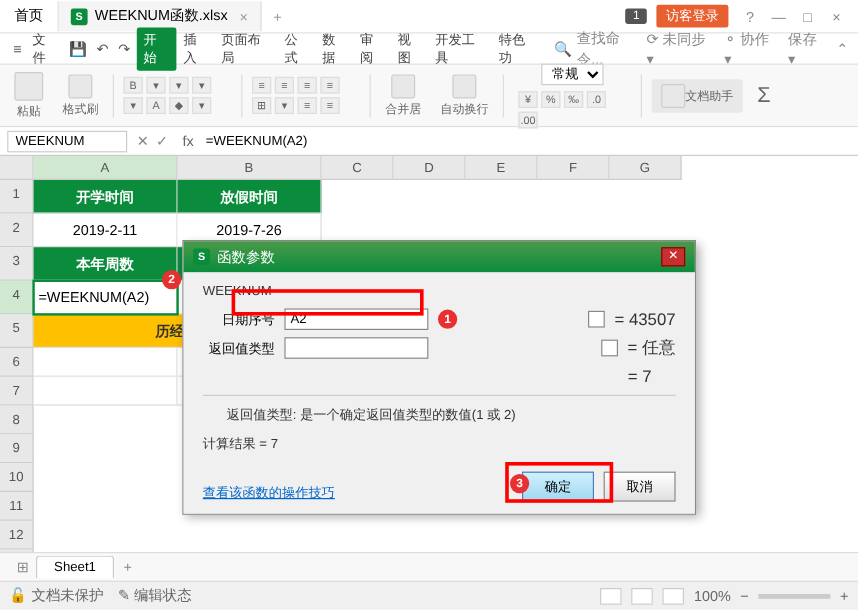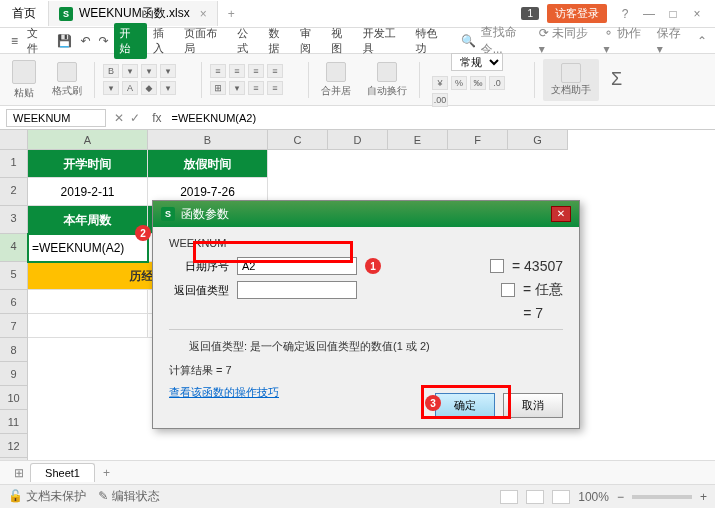--- a/index.html
+++ b/index.html
@@ -24,21 +24,21 @@
 .menu-right{display:flex;align-items:center;gap:8px;margin-left:auto;color:#888}
 .toolbar{height:52px;background:#f8f8f8;display:flex;align-items:center;border-bottom:1px solid #ddd;padding:0 8px;gap:8px}
 .tb-group{display:flex;flex-direction:column;align-items:center;gap:2px;padding:0 4px}
 .tb-icon{width:20px;height:20px;background:#e8e8e8;border:1px solid #ccc;border-radius:2px}
 .tb-icon.big{width:24px;height:24px}
 .tb-label{font-size:10px;color:#666}
 .tb-sep{width:1px;height:36px;background:#ddd}
 .tb-small-btns{display:flex;gap:3px;flex-wrap:wrap;max-width:90px}
 .tb-small-btns span{width:16px;height:14px;background:#eee;border:1px solid #ddd;font-size:9px;display:inline-flex;align-items:center;justify-content:center;color:#666}
 .tb-select{border:1px solid #ccc;font-size:11px;padding:1px 4px;background:#fff}
-.tb-assistant{display:flex;flex-direction:column;align-items:center;background:#e8e8e8;padding:4px 8px;border-radius:2px}
+.tb-assistant{display:flex;flex-direction:row;align-items:center;background:#e8e8e8;padding:4px 8px;border-radius:2px}
 .formula-bar{height:24px;background:#fff;display:flex;align-items:center;border-bottom:1px solid #ccc}
 .name-box{width:100px;border:1px solid #ccc;padding:2px 6px;font-size:11px;margin-left:6px;background:#fff}
 .fx-btns{display:flex;gap:6px;padding:0 8px;color:#888}
 .fx-label{color:#666;padding:0 4px}
 .formula-input{flex:1;padding:2px 6px;font-size:11px;border:none;outline:none}
 .grid-container{position:relative;background:#fff;height:340px;overflow:hidden}
 .corner-cell{position:absolute;left:0;top:0;width:28px;height:20px;background:#e8e8e8;border-right:1px solid #ccc;border-bottom:1px solid #ccc}
 .col-headers{position:absolute;left:28px;top:0;height:20px;display:flex}
 .col-h{width:120px;background:#e8e8e8;border-right:1px solid #ccc;border-bottom:1px solid #ccc;text-align:center;line-height:20px;font-size:11px;color:#555}
 .col-h.sel{background:#d0e8d0}
@@ -282,21 +282,21 @@
       <span style="flex:1"></span>
       <span class="dlg-pick"></span>
       <span class="dlg-result">= 任意</span>
     </div>
     <div class="dlg-row" style="justify-content:flex-end;padding-right:20px">
       <span class="dlg-result">= 7</span>
     </div>
     <hr class="dlg-hr">
     <div class="dlg-desc" style="padding-left:20px">返回值类型:   是一个确定返回值类型的数值(1 或 2)</div>
     <div class="dlg-desc">计算结果 = 7</div>
-    <div style="display:flex;align-items:flex-start">
+    <div style="display:flex;align-items:flex-end">
       <span class="dlg-link">查看该函数的操作技巧</span>
       <div class="dlg-buttons" style="margin-left:auto;position:relative">
         <div class="red-box-dlg" style="left:-14px;top:-8px;width:90px;height:34px"></div>
         <span class="callout" style="left:-10px;top:2px">3</span>
         <button class="dlg-btn primary">确定</button>
         <button class="dlg-btn">取消</button>
       </div>
     </div>
   </div>
 </div>

